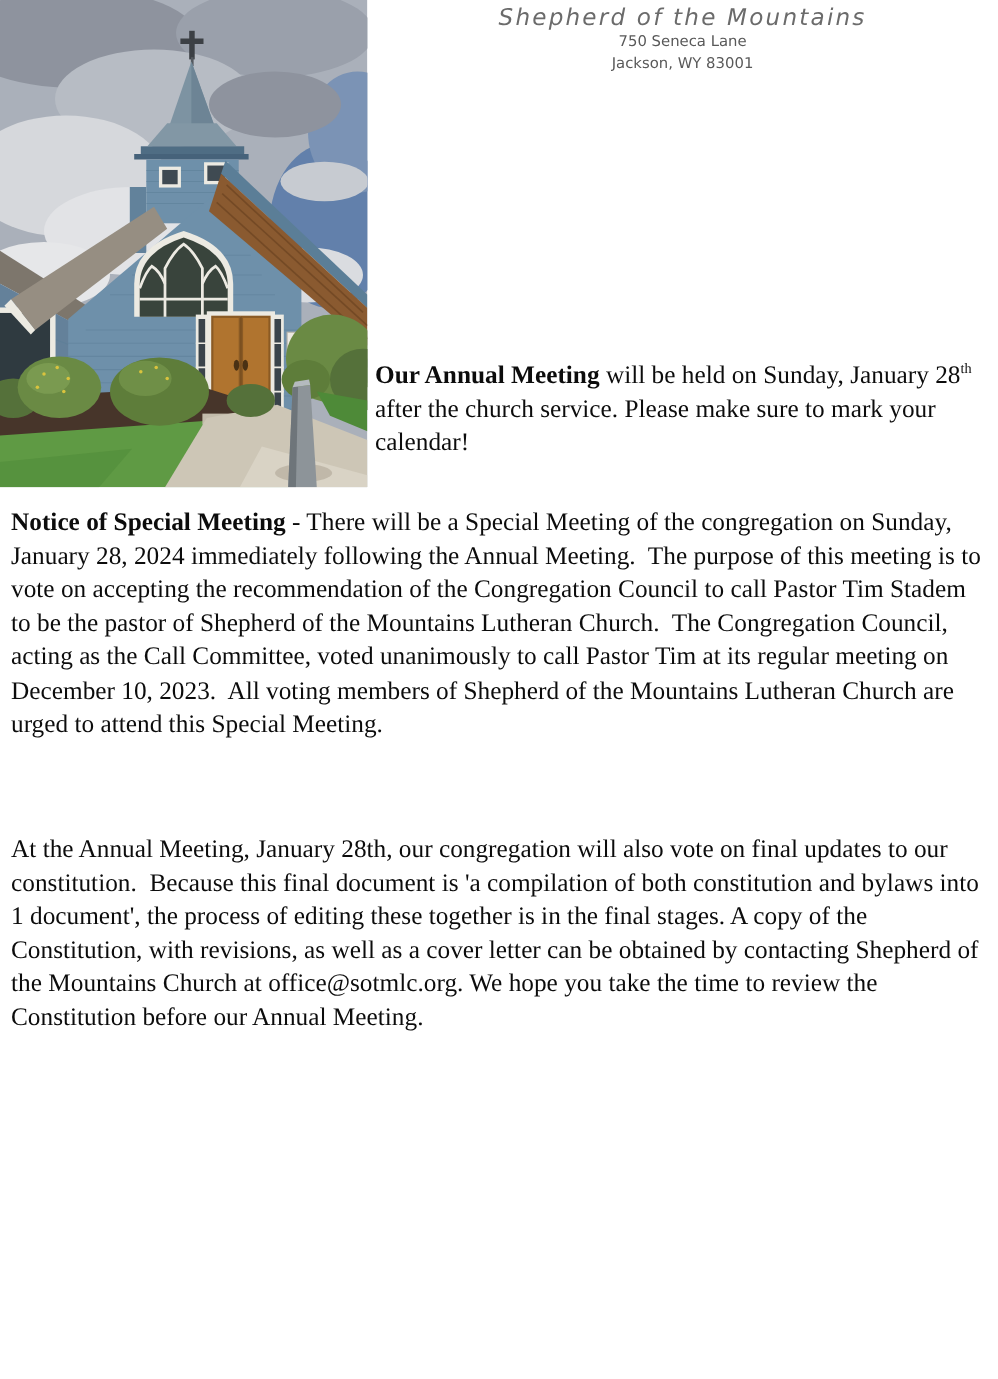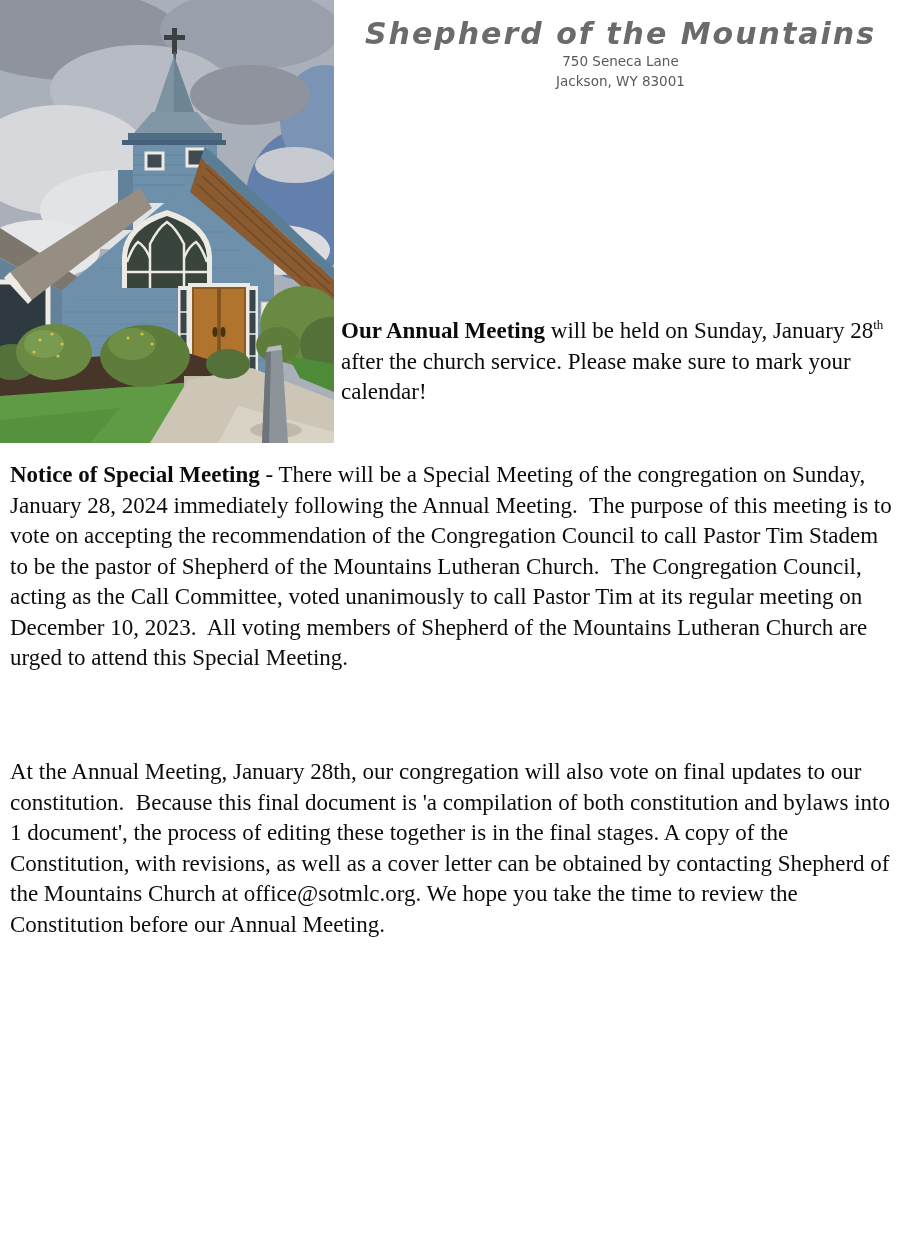--- a/index.html
+++ b/index.html
@@ -19,35 +19,35 @@
   }
   .photo{
     position:absolute; left:0; top:0; width:334px; height:443px; overflow:hidden;
   }
   .photo svg{display:block;}
   .masthead{
     position:absolute; left:334px; top:0; width:573px; text-align:center;
     font-family:"DejaVu Sans", sans-serif;
   }
   .church-name{
-    margin-top:16px; font-style:italic; font-size:30px; letter-spacing:2px;
-    color:var(--title-gray); font-family:"DejaVu Sans", sans-serif;font-weight:bold;
+    margin-top:4px; font-style:italic; font-size:21px; letter-spacing:2px;
+    color:var(--title-gray); font-family:"DejaVu Sans", sans-serif;
   }
   .denomination{
     margin-top:8px; font-weight:bold; font-size:19px; letter-spacing:1px;
     color:var(--subtitle-gray);
   }
   .address{ font-size:13.5px; line-height:20px; color:var(--address-gray); }
   .para{
     position:absolute; font-size:23px; line-height:30.5px; white-space:pre-wrap;
     color:var(--body-black); text-align:left;
   }
   .para b{font-weight:bold;}
   .para .sup{vertical-align:super; font-size:13px; line-height:0;}
-  .para-annual{ left:341px; top:316px; width:556px; }
+  .para-annual{ left:341px; top:326px; width:556px; }
   .para-special{ left:10px; top:460px; width:888px; }
   .para-constitution{ left:10px; top:757px; width:893px; }
   
   .sv-siding{stroke:var(--church-blue-dark); stroke-width:1; opacity:.55;}
 </style>
 </head>
 <body>
 
 <div class="page">
 

